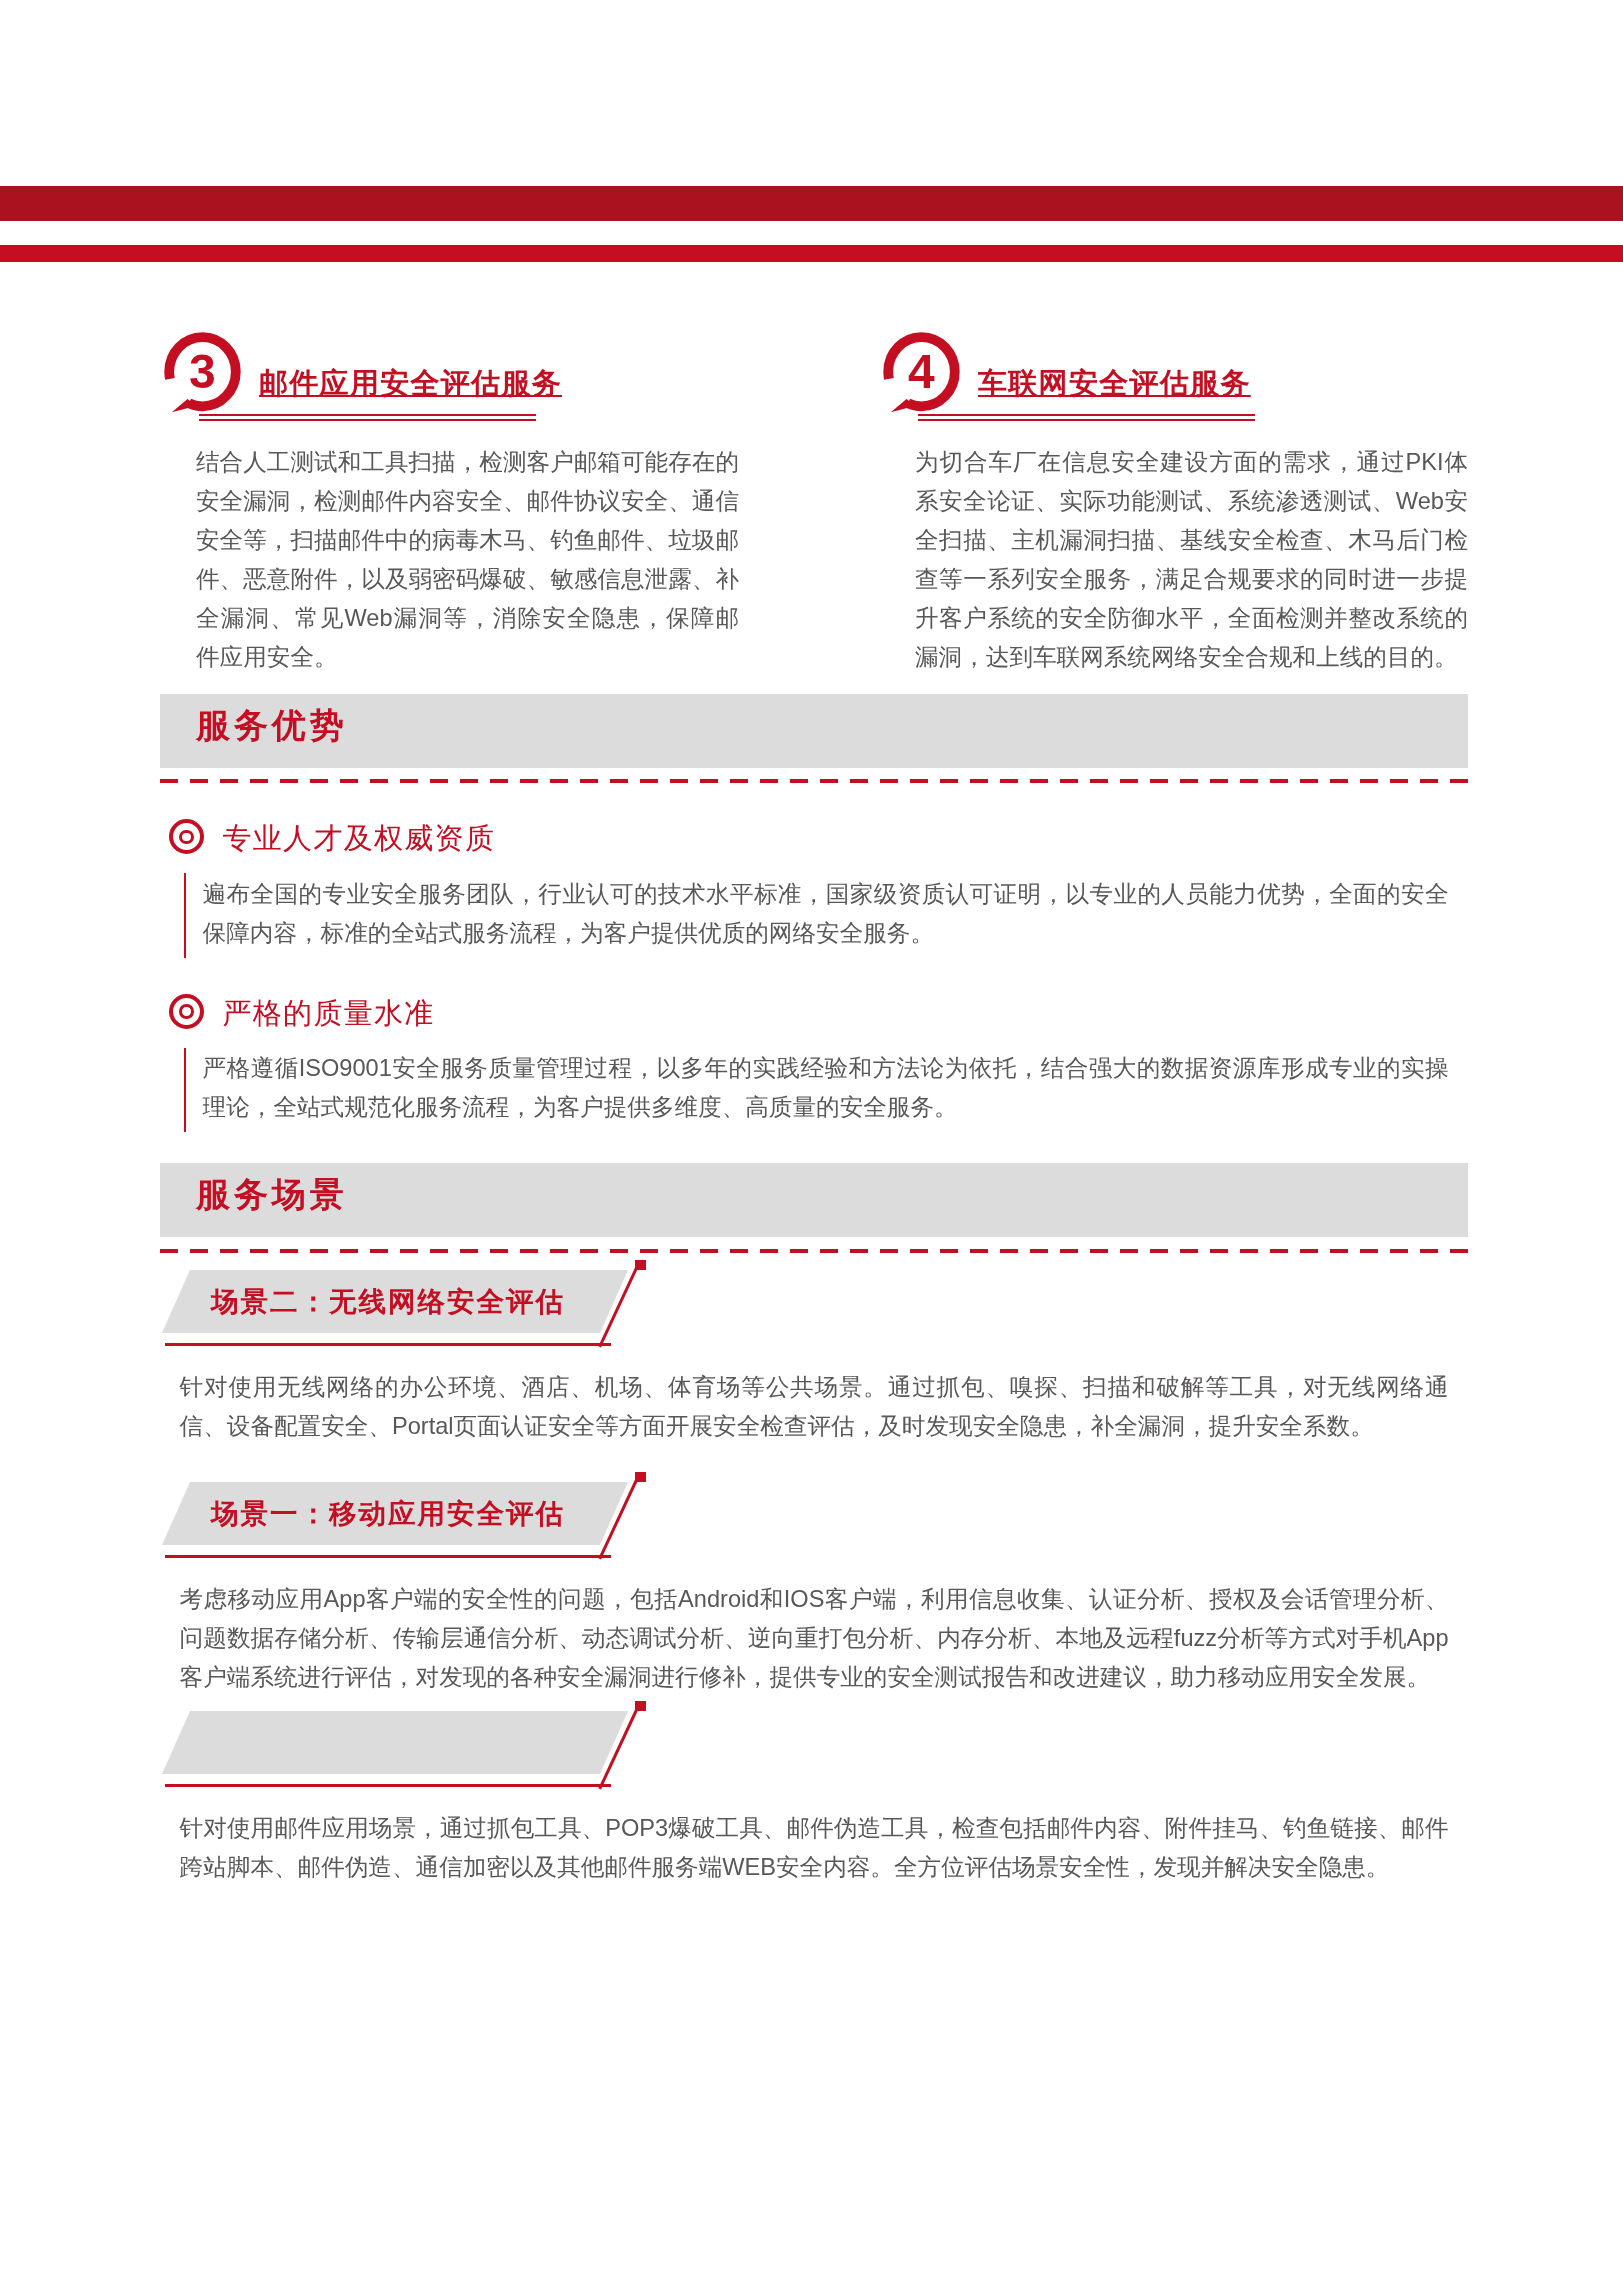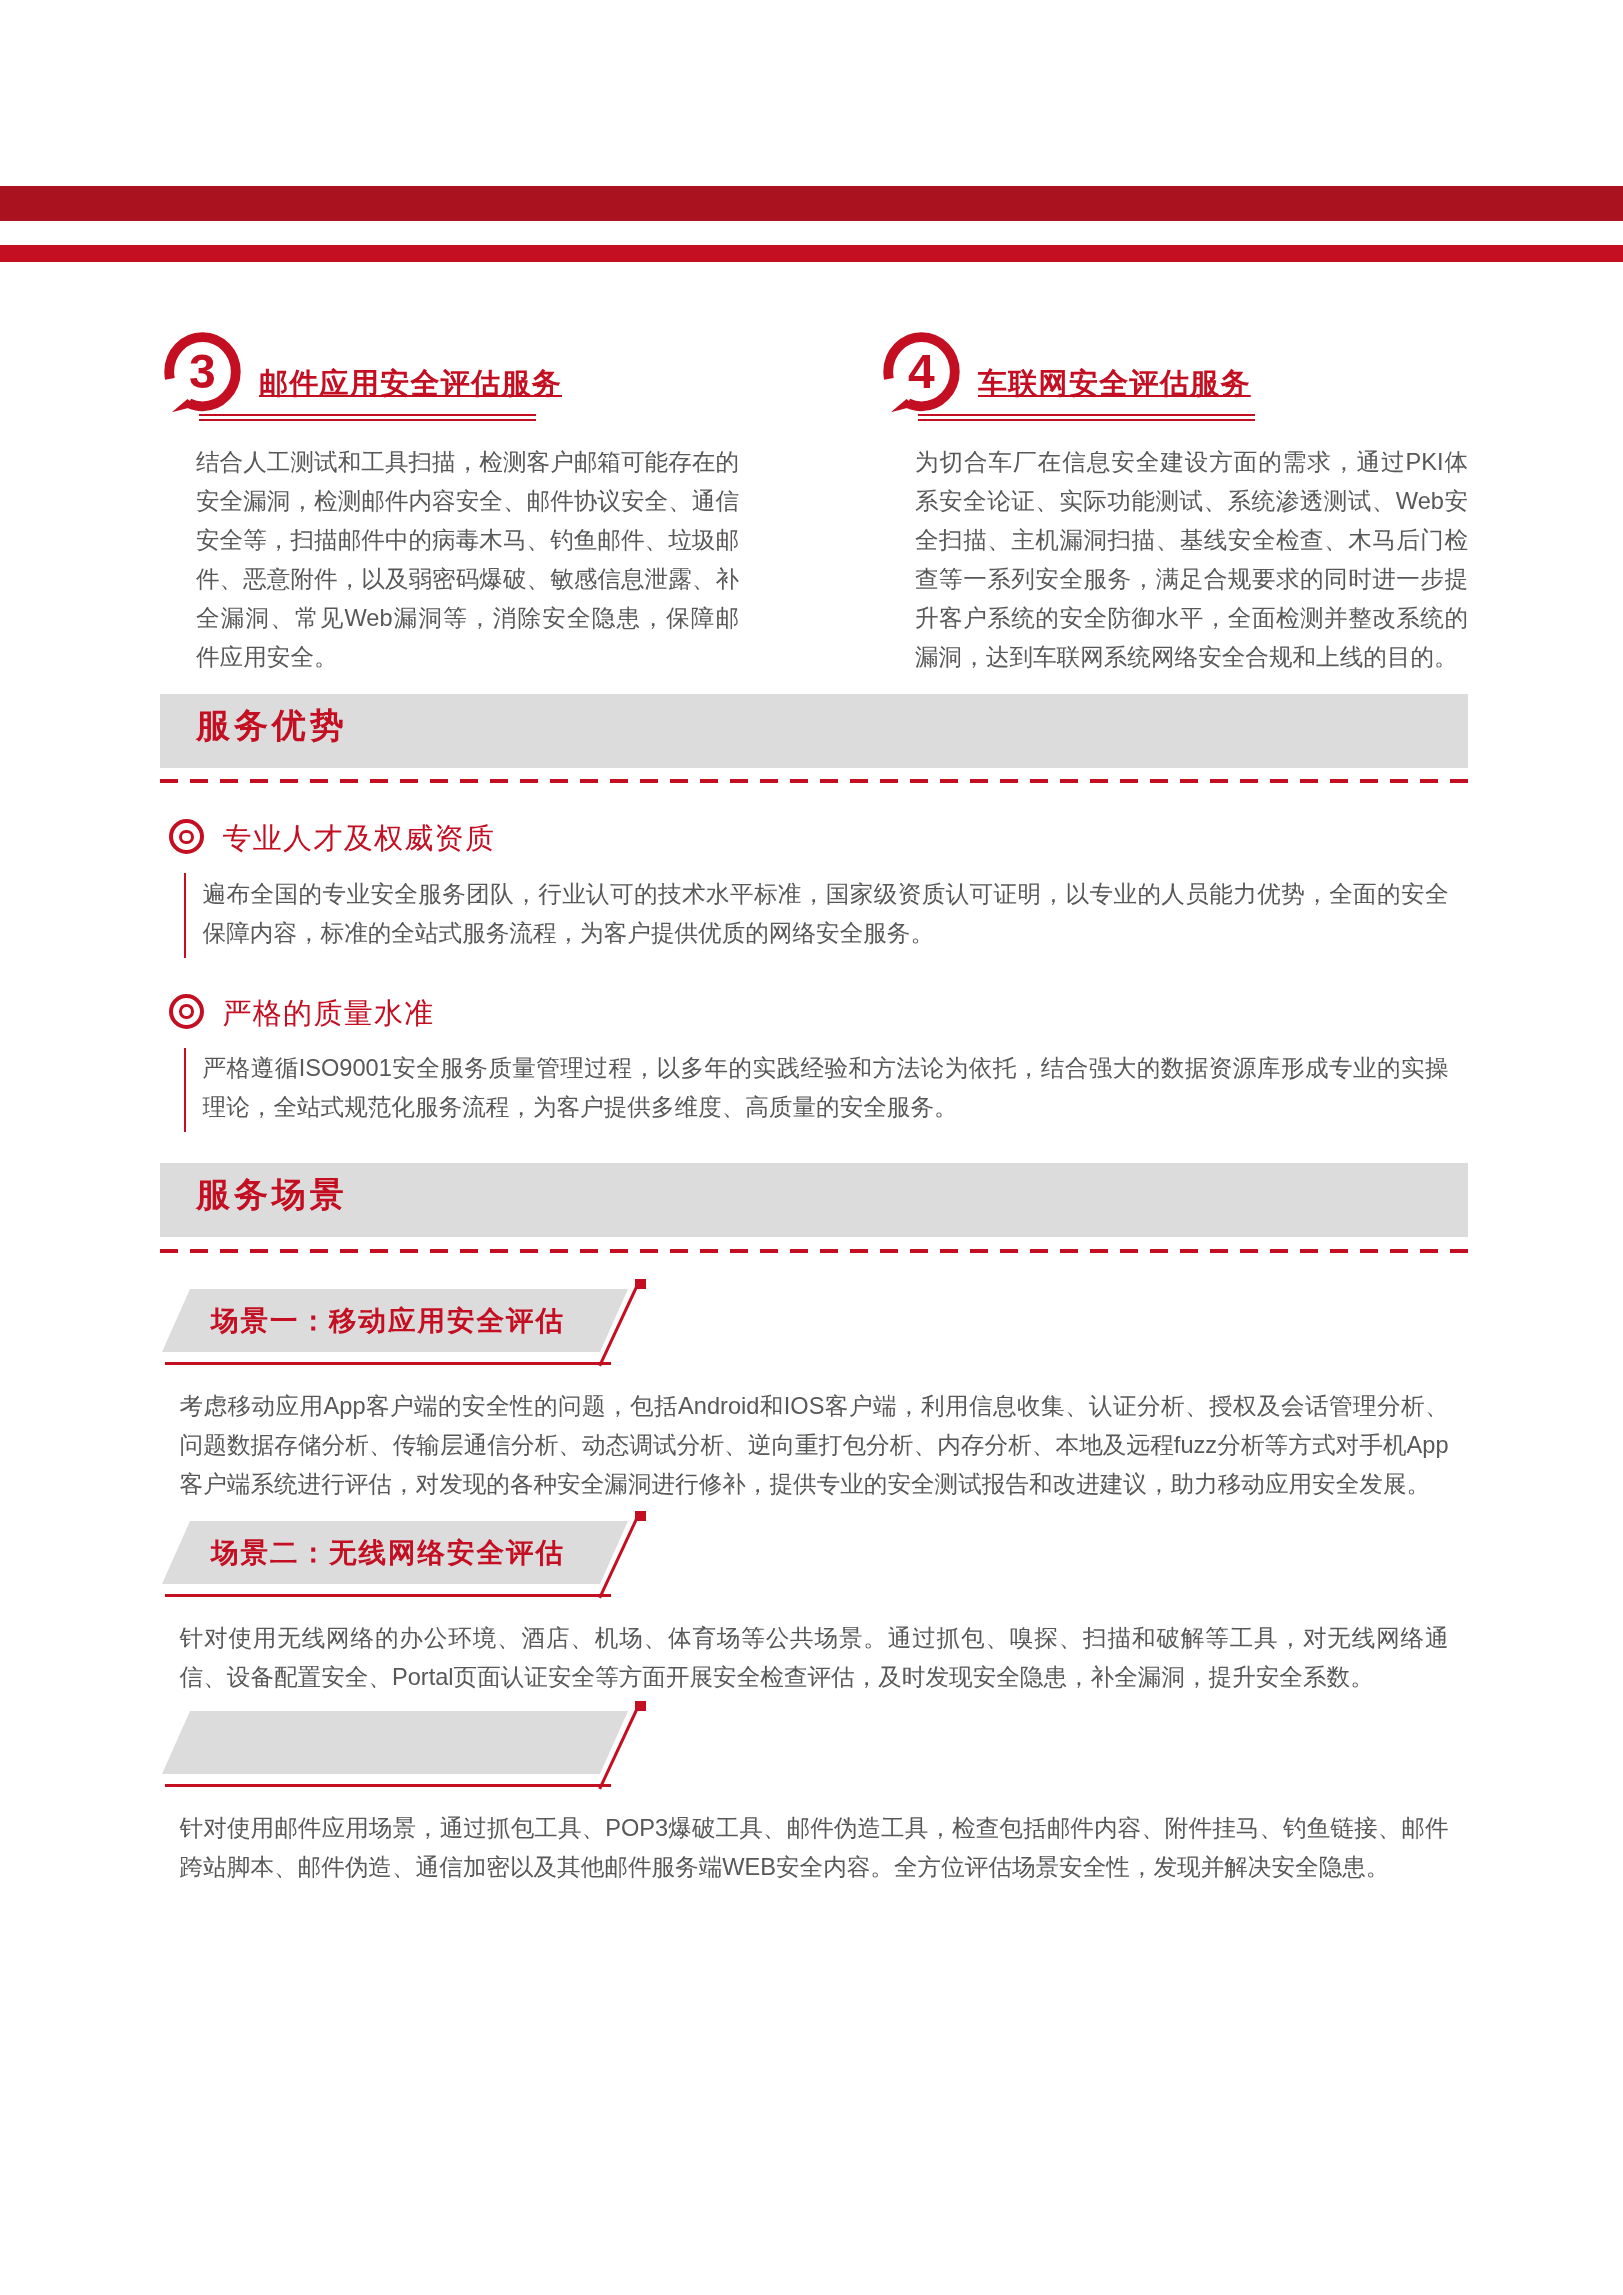--- a/index.html
+++ b/index.html
@@ -163,42 +163,42 @@
         <h4 class="adv-title">严格的质量水准</h4>
       </div>
       <p class="body-text adv-body">严格遵循ISO9001安全服务质量管理过程，以多年的实践经验和方法论为依托，结合强大的数据资源库形成专业的实操理论，全站式规范化服务流程，为客户提供多维度、高质量的安全服务。</p>
     </section>
 
     <div class="section-bar scenarios">
       <span>服务场景</span>
     </div>
     <div class="dashed-line"></div>
 
+    <div class="scenario scenario-2">
+      <div class="banner">
+        <div class="banner-shape"></div>
+        <div class="banner-title">场景二：无线网络安全评估</div>
+        <div class="banner-underline"></div>
+        <div class="banner-diag"></div>
+        <div class="banner-square"></div>
+      </div>
+      <p class="body-text scn-body">针对使用无线网络的办公环境、酒店、机场、体育场等公共场景。通过抓包、嗅探、扫描和破解等工具，对无线网络通信、设备配置安全、Portal页面认证安全等方面开展安全检查评估，及时发现安全隐患，补全漏洞，提升安全系数。</p>
+    </div>
+
     <div class="scenario scenario-1">
       <div class="banner">
         <div class="banner-shape"></div>
         <div class="banner-title">场景一：移动应用安全评估</div>
         <div class="banner-underline"></div>
         <div class="banner-diag"></div>
         <div class="banner-square"></div>
       </div>
       <p class="body-text scn-body">考虑移动应用App客户端的安全性的问题，包括Android和IOS客户端，利用信息收集、认证分析、授权及会话管理分析、问题数据存储分析、传输层通信分析、动态调试分析、逆向重打包分析、内存分析、本地及远程fuzz分析等方式对手机App客户端系统进行评估，对发现的各种安全漏洞进行修补，提供专业的安全测试报告和改进建议，助力移动应用安全发展。</p>
     </div>
 
-    <div class="scenario scenario-2">
-      <div class="banner">
-        <div class="banner-shape"></div>
-        <div class="banner-title">场景二：无线网络安全评估</div>
-        <div class="banner-underline"></div>
-        <div class="banner-diag"></div>
-        <div class="banner-square"></div>
-      </div>
-      <p class="body-text scn-body">针对使用无线网络的办公环境、酒店、机场、体育场等公共场景。通过抓包、嗅探、扫描和破解等工具，对无线网络通信、设备配置安全、Portal页面认证安全等方面开展安全检查评估，及时发现安全隐患，补全漏洞，提升安全系数。</p>
-    </div>
-
     <div class="scenario scenario-3">
       <div class="banner">
         <div class="banner-shape"></div>
         <div class="banner-underline"></div>
         <div class="banner-diag"></div>
         <div class="banner-square"></div>
       </div>
       <p class="body-text scn-body">针对使用邮件应用场景，通过抓包工具、POP3爆破工具、邮件伪造工具，检查包括邮件内容、附件挂马、钓鱼链接、邮件跨站脚本、邮件伪造、通信加密以及其他邮件服务端WEB安全内容。全方位评估场景安全性，发现并解决安全隐患。</p>
     </div>
 

